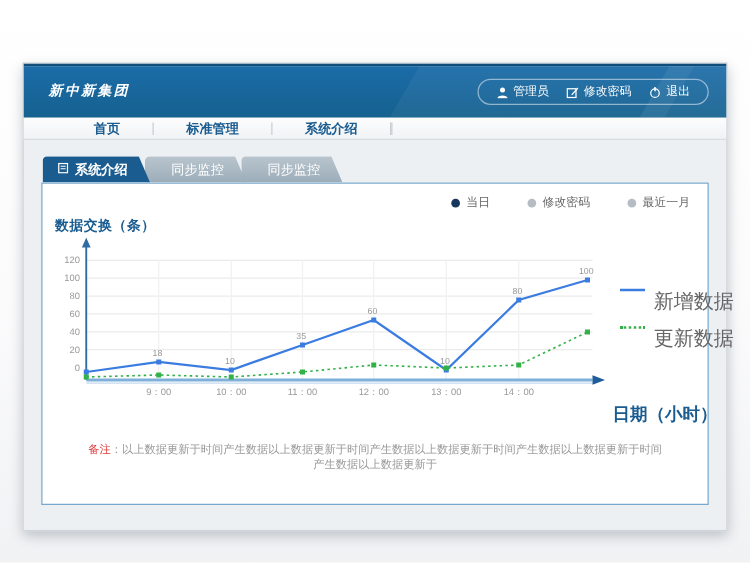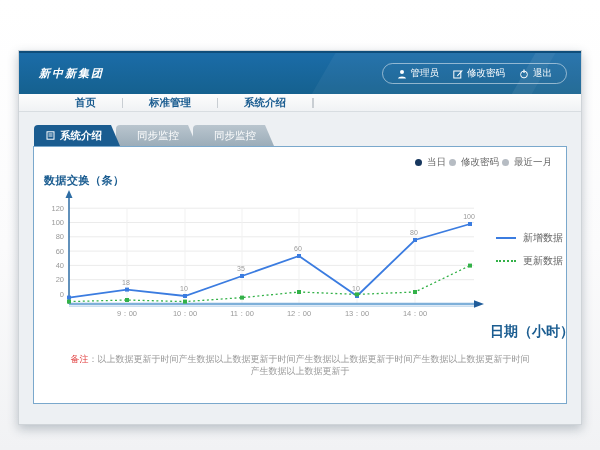--- a/index.html
+++ b/index.html
@@ -27,33 +27,33 @@
 
   
   .content { padding:13px 14px 0 14px; }
   .tabs { display:flex; height:21px; margin-left:1px; }
   .tab { position:relative; display:flex; align-items:center; gap:5px; font-size:10.5px; padding:0 18px 0 12px; color:#fff; cursor:pointer; clip-path:polygon(0 0,calc(100% - 9px) 0,100% 100%,0 100%); border-top-left-radius:4px; margin-right:-4px; }
   .tab.active { background:#1a5c90; font-weight:bold; z-index:2; }
   .tab.inactive { background:linear-gradient(180deg,#b9c5ce,#9cadb9); z-index:1;padding-left:21px; }
   .card { position:relative; background:#fff; border:1px solid #7aa8cc; height:258px; }
 
   
-  .filter-row { position:absolute; top:9px; right:14px; display:flex; align-items:flex-start; gap:3px; }
+  .filter-row { position:absolute; top:9px; right:14px; display:flex; align-items:flex-start; gap:30px; }
   .radio-opt { display:flex; align-items:center; gap:5px; font-size:9.5px; color:#666; cursor:pointer; }
   .radio-dot { width:7px; height:7px; border-radius:50%; background:#b6bcc3; }
   .radio-opt.selected .radio-dot { background:#17375e; }
 
   .y-axis-title { position:absolute; left:10px; top:26px; font-size:11px; font-weight:bold; color:#1a5c90; letter-spacing:.5px; }
   .chart-wrap { position:absolute; left:8px; top:42px; }
   .x-axis-title { position:absolute; left:456px; top:176px; font-size:14px; font-weight:bold; color:#1a5c90; white-space:nowrap;font-family:Liberation Mono, monospace; }
   svg .tick { font-size:7.5px; fill:#999; font-family:"Liberation Sans",sans-serif; }
   svg .ptlabel { font-size:7px; fill:#999; font-family:"Liberation Sans",sans-serif; }
 
   .legend { position:absolute; left:462px; top:84px; display:flex; flex-direction:column; gap:9px; }
-  .legend-item { display:flex; align-items:center; gap:7px; font-size:10px; color:#666; white-space:nowrap; }
+  .legend-item { display:flex; align-items:flex-start; gap:7px; font-size:16px; color:#666; white-space:nowrap; }
   .swatch { width:20px; height:0; border-top-width:2px; border-top-style:solid; }
 
   .footnote { position:absolute; left:0; right:0; top:207px; text-align:center; font-size:9px; color:#999; padding:0 36px; line-height:1.3; }
   .footnote .fn-label { color:#e03a3a; }
 </style>
 </head>
 <body>
 
 <div class="window">
 

